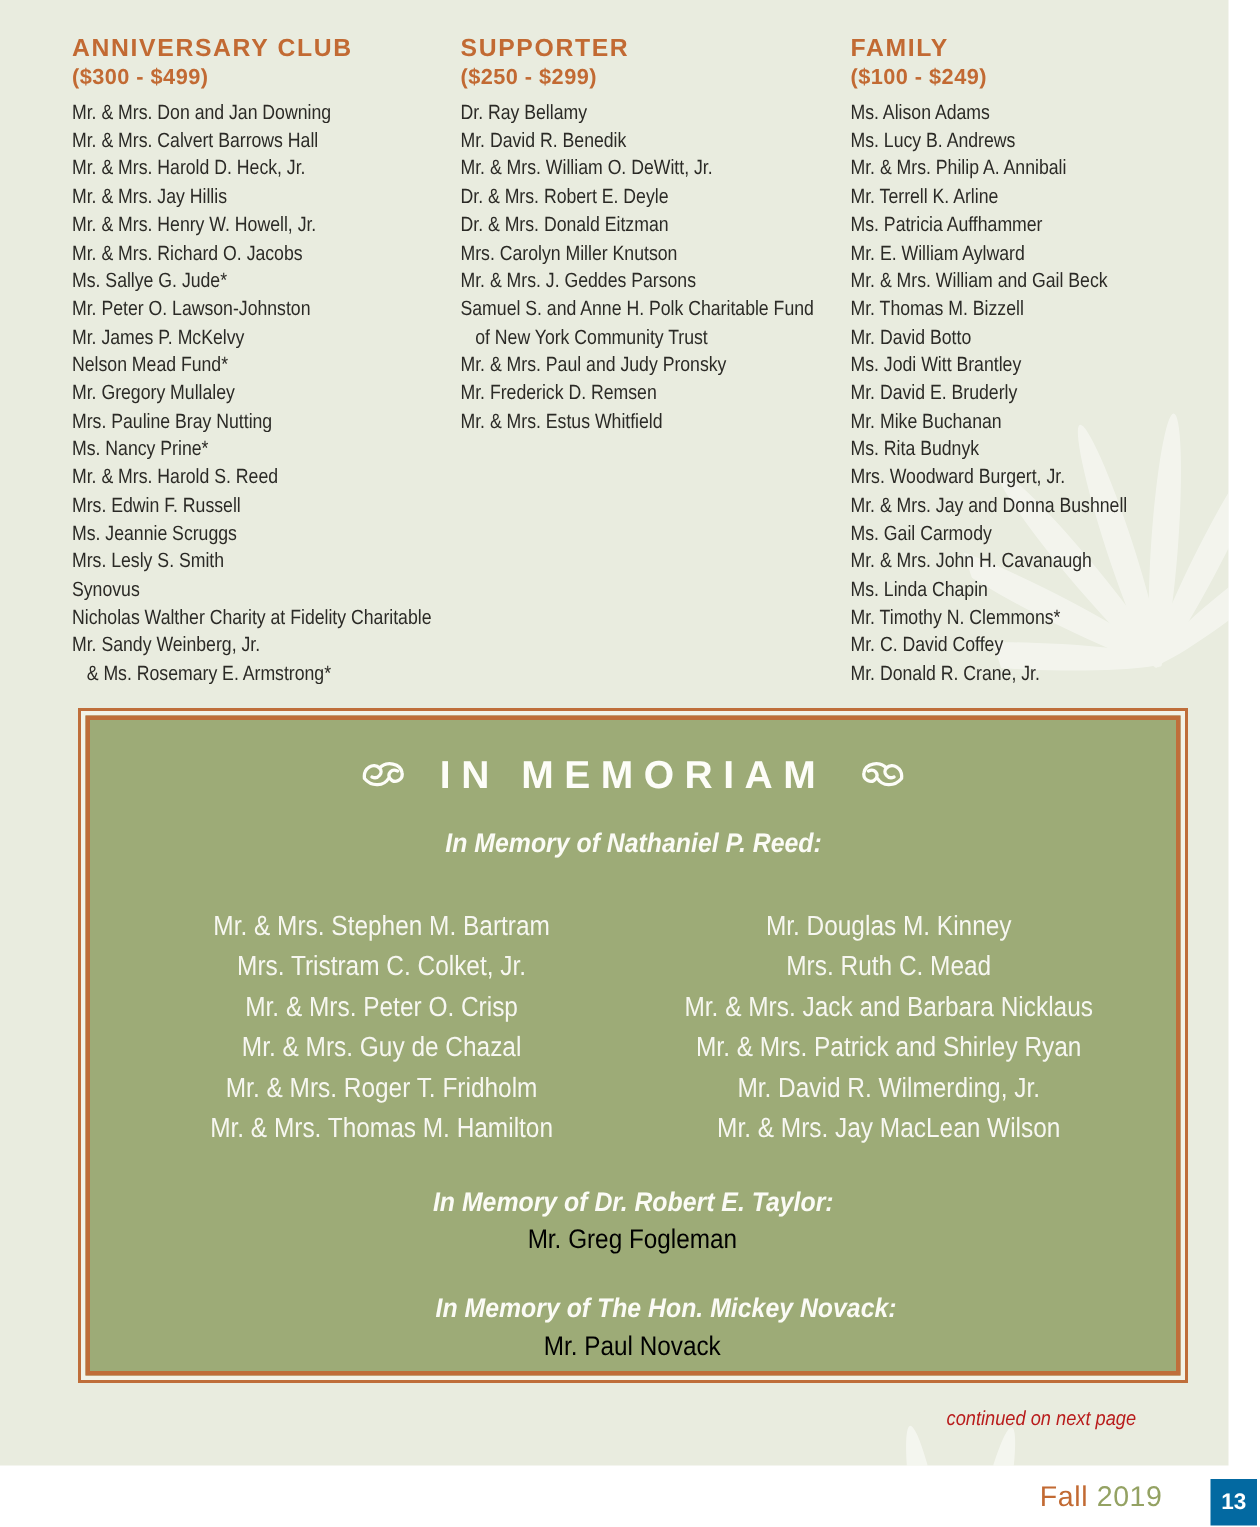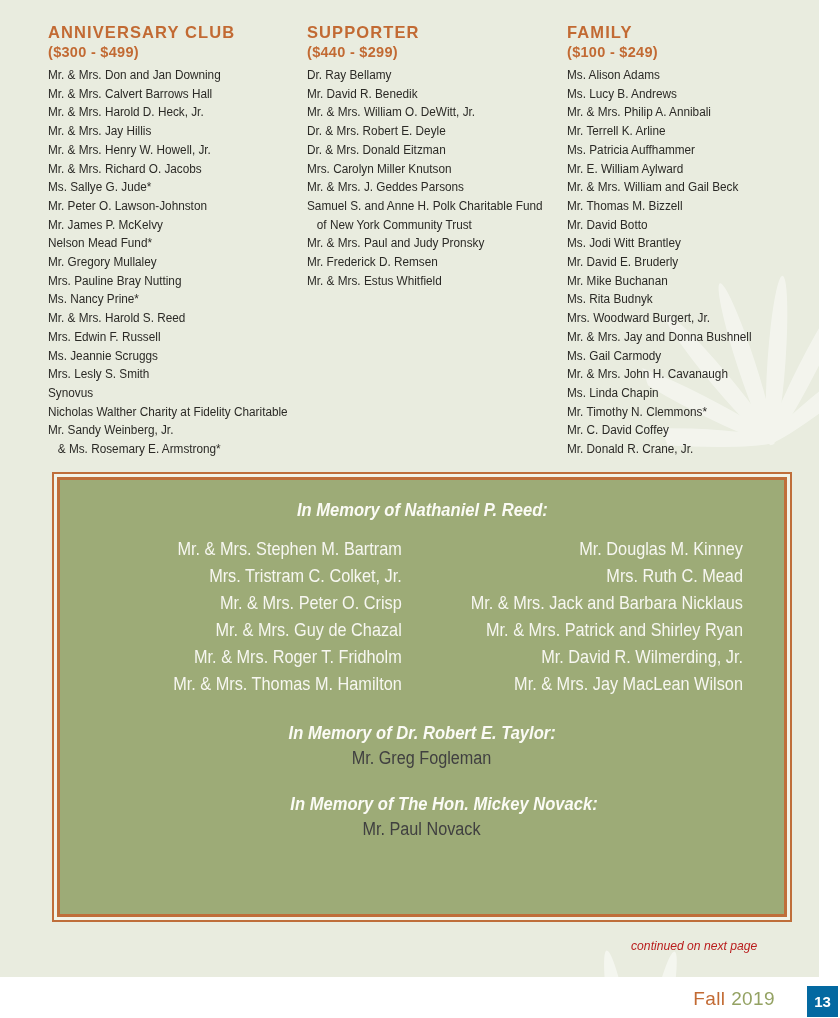--- a/index.html
+++ b/index.html
@@ -68,32 +68,32 @@
     color: #fdfdf8;
   }
   .flourish { display: inline-block; }
   .flourish.mirrored { transform: scaleX(-1); }
   .mem-heading {
     margin-top: 20px; font-size: 18px; font-weight: bold; font-style: italic;
     color: #fbfbf5;
   }
   .mem-heading > span { display: inline-block; transform: scaleX(0.92); }
   .mem-names {
-    display: flex; text-align: right;
-    padding-left: 47px; margin-top: 14px;
+    display: flex; text-align: center;
+    padding-left: 47px; margin-top: 30px;
   }
   .mem-col-left  { width: 335px; }
   .mem-col-right { flex: 1; }
   .mem-name {
     font-size: 18.5px; line-height: 27px; color: #f7f7f1;
     white-space: pre;
     transform: scaleX(0.88); transform-origin: 0 50%;
   }
   .mem-single {
-    font-size: 18px; line-height: 24px; color: #404040; margin-top: 2px;
+    font-size: 18px; line-height: 24px; color: #000000; margin-top: 2px;
   }
   .mem-single > span { display: inline-block; transform: scaleX(0.9); }
   .mt-26 { margin-top: 26px; }
   .mt-24 { margin-top: 24px; margin-left: 45px; }
 
   
   .continued-note {
     position: absolute; top: 938px; right: 62px;
     font-style: italic; font-size: 13.5px; color: #b91c1c;
   }
@@ -163,21 +163,21 @@
         <div class="donor">Mrs. Lesly S. Smith</div>
         <div class="donor">Synovus</div>
         <div class="donor">Nicholas Walther Charity at Fidelity Charitable</div>
         <div class="donor">Mr. Sandy Weinberg, Jr.</div>
         <div class="donor">   &amp; Ms. Rosemary E. Armstrong*</div>
       </div>
   </div>
 
   <div class="col col2">
     <div class="section-title">SUPPORTER</div>
-    <div class="section-range">($440 - $299)</div>
+    <div class="section-range">($250 - $299)</div>
     <div class="donor-list">
 
     <div class="donor">Dr. Ray Bellamy</div>
         <div class="donor">Mr. David R. Benedik</div>
         <div class="donor">Mr. &amp; Mrs. William O. DeWitt, Jr.</div>
         <div class="donor">Dr. &amp; Mrs. Robert E. Deyle</div>
         <div class="donor">Dr. &amp; Mrs. Donald Eitzman</div>
         <div class="donor">Mrs. Carolyn Miller Knutson</div>
         <div class="donor">Mr. &amp; Mrs. J. Geddes Parsons</div>
         <div class="donor">Samuel S. and Anne H. Polk Charitable Fund</div>
@@ -213,20 +213,29 @@
         <div class="donor">Ms. Linda Chapin</div>
         <div class="donor">Mr. Timothy N. Clemmons*</div>
         <div class="donor">Mr. C. David Coffey</div>
         <div class="donor">Mr. Donald R. Crane, Jr.</div>
       </div>
   </div>
 
   <div class="memoriam">
     <div class="memoriam-inner">
 
+      <div class="mem-title-row">
+        <svg class="flourish" width="36" height="22" viewBox="0 0 36 22">
+          <path d="M3 13 C2 6 9 2 13 6 C16 9 12 14 8 12 M13 6 C18 1 27 3 28 9 C29 14 23 17 20 13 C18 10 21 6 25 8 M3 13 C8 19 16 18 19 13" fill="none" stroke="#fdfdf8" stroke-width="2.2" stroke-linecap="round"></path>
+        </svg>
+        <span class="mem-title">IN MEMORIAM</span>
+        <svg class="flourish mirrored" width="36" height="22" viewBox="0 0 36 22">
+          <path d="M3 13 C2 6 9 2 13 6 C16 9 12 14 8 12 M13 6 C18 1 27 3 28 9 C29 14 23 17 20 13 C18 10 21 6 25 8 M3 13 C8 19 16 18 19 13" fill="none" stroke="#fdfdf8" stroke-width="2.2" stroke-linecap="round"></path>
+        </svg>
+      </div>
 
       <div class="mem-heading">
         <span>In Memory of Nathaniel P. Reed:</span>
       </div>
 
       <div class="mem-names">
         <div class="mem-col-left">
 
         <div class="mem-name">Mr. &amp; Mrs. Stephen M. Bartram</div>
             <div class="mem-name">Mrs. Tristram C. Colket, Jr.</div>

